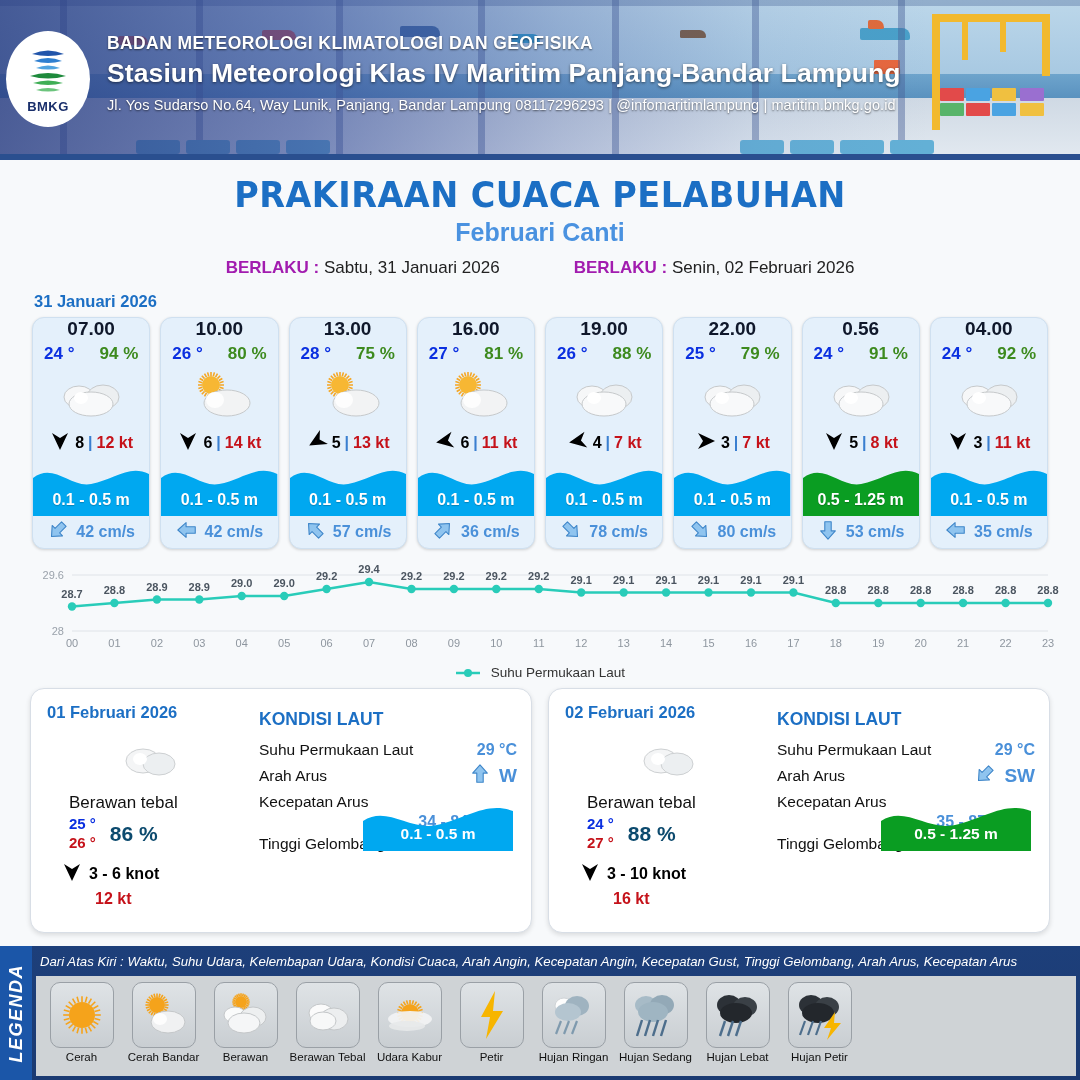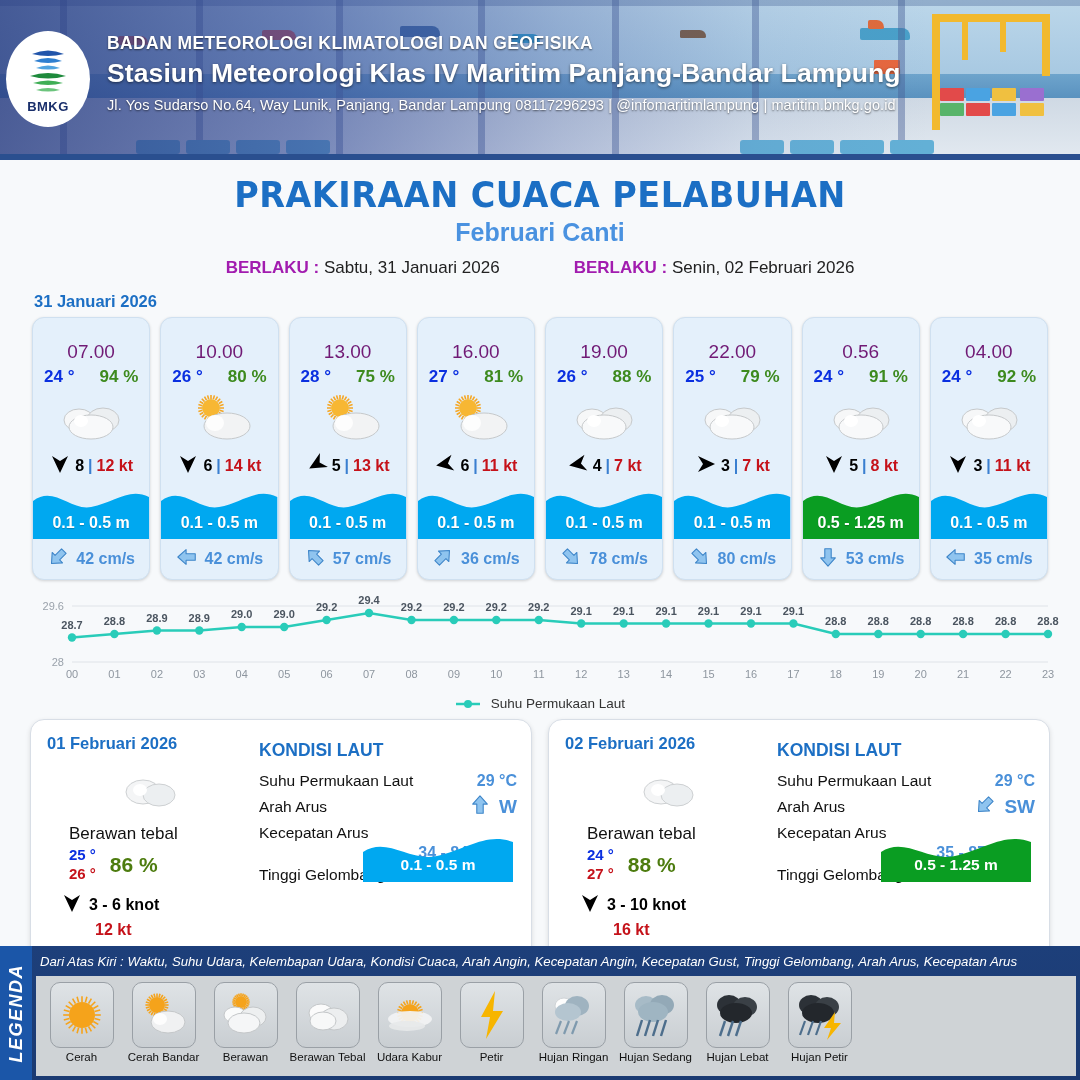--- a/index.html
+++ b/index.html
@@ -71,36 +71,36 @@
   
   .date-label { margin: 14px 0 6px 34px; font-size: 16.5px; font-weight: bold; color:#1c6fc4; }
 
   
   .cards { display:flex; gap:10px; padding: 0 32px; }
   .card {
     width: 124px; border-radius: 12px; background:#e4f0fb;
     border: 1px solid #cfe0f0; box-shadow: 0 1px 3px rgba(0,0,0,.16);
     overflow:hidden; position:relative;
   }
-  .c-time { text-align:center; font-size: 19px; font-weight:normal; color:#701a75; padding-top:23px; }
+  .c-time { text-align:center; font-size: 19px; font-weight:bold; color:#0f172a; padding-top:0; }
   .c-th { display:flex; justify-content:space-between; padding: 4px 11px 0 11px; }
   .c-temp { font-size: 17px; font-weight:bold; color:#0a2fe0; }
   .c-hum { font-size: 17px; font-weight:bold; color:#3d8a1e; }
   .c-icon { height: 62px; display:flex; align-items:center; justify-content:center; }
   .c-wind { display:flex; align-items:center; justify-content:center; gap:4px;
     height: 34px; font-size: 16px; font-weight:bold; }
   .c-wdir { color:#000; }
   .c-sep { color:#3a7fd0; font-weight:bold; }
   .c-gust { color:#c5121a; }
   .wave-box { position:relative; height: 56px; }
   .wave-svg { display:block; width:100%; height:56px; }
   .wave-label { position:absolute; left:0; right:0; bottom: 7px; text-align:center;
     color:#fff; font-size: 16px; font-weight:bold; text-shadow:0 1px 1px rgba(0,0,0,.22); }
   .c-cur { display:flex; align-items:center; justify-content:center; gap:7px;
-    height: 40px; font-size: 16px; font-weight:bold; color:#4a90d9; }
+    height: 32px; font-size: 16px; font-weight:bold; color:#4a90d9; }
 
   
   .chart-wrap { margin: 10px 20px 0 20px; position: relative; height: 110px; }
   .chart-svg { display:block; }
   .chart-legend { text-align:center; font-size: 13.5px; color:#333; margin-top: -4px; }
   .chart-legend .lg-dot { display:inline-block; vertical-align:middle; margin-right:6px; }
 
   
   .days { display:flex; gap: 16px; padding: 8px 30px 0 30px; }
   .day {
@@ -109,21 +109,21 @@
     padding: 14px 16px;
   }
   .d-date { font-size: 16.5px; font-weight:bold; color:#1c6fc4; }
   .d-left { position:absolute; left: 20px; top: 42px; width: 200px; text-align:left; }
   .d-icon { height: 56px; display:flex; align-items:center; justify-content:center; }
   .d-cond { font-size: 17px; color:#111; margin-top: 6px; text-align:left; padding-left:18px; }
   .d-th { display:flex; align-items:center; gap: 14px; padding-left:18px; margin-top: 2px; }
   .d-temps { font-size:15px; font-weight:bold; line-height:1.25; }
   .d-tmin { color:#0a2fe0; }
   .d-tmax { color:#c5121a; }
-  .d-hum { font-size: 21px; font-weight:bold; color:#4d7c0f;text-align:center; }
+  .d-hum { font-size: 21px; font-weight:bold; color:#0c4a6e;text-align:center; }
   .d-wind { display:flex; align-items:center; gap:6px; padding-left:10px; margin-top:8px;
     font-size: 16px; font-weight:bold; color:#000; }
   .d-gust { font-size:16px; font-weight:bold; color:#c5121a; padding-left:44px; margin-top:3px; }
 
   .d-right { position:absolute; left: 228px; top: 20px; right: 14px; }
   .d-kl { font-size: 17.5px; font-weight:bold; color:#1c6fc4; margin-bottom: 7px; }
   .d-row { display:flex; justify-content:space-between; align-items:center;
     font-size: 15.5px; color:#111; height: 26px; }
   .d-val { color:#4a90d9; font-weight:bold; font-size: 16px; }
   .d-arrowrow { display:flex; align-items:center; gap: 8px; }

